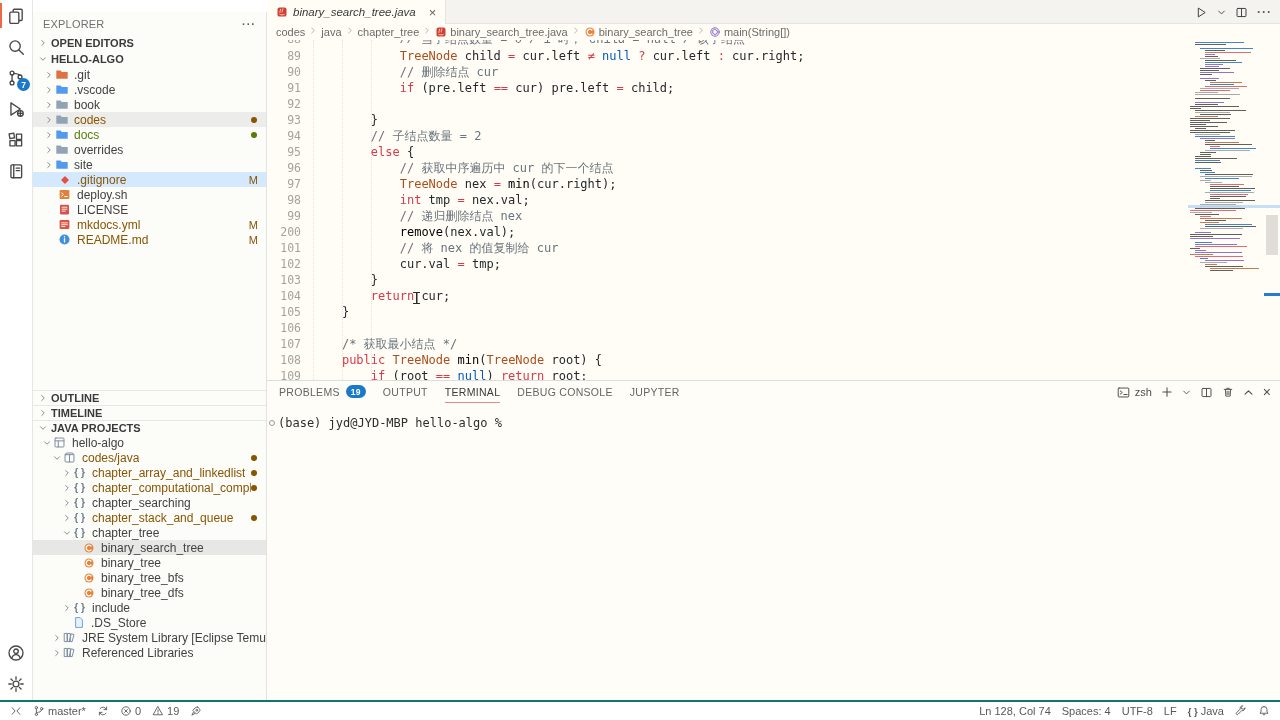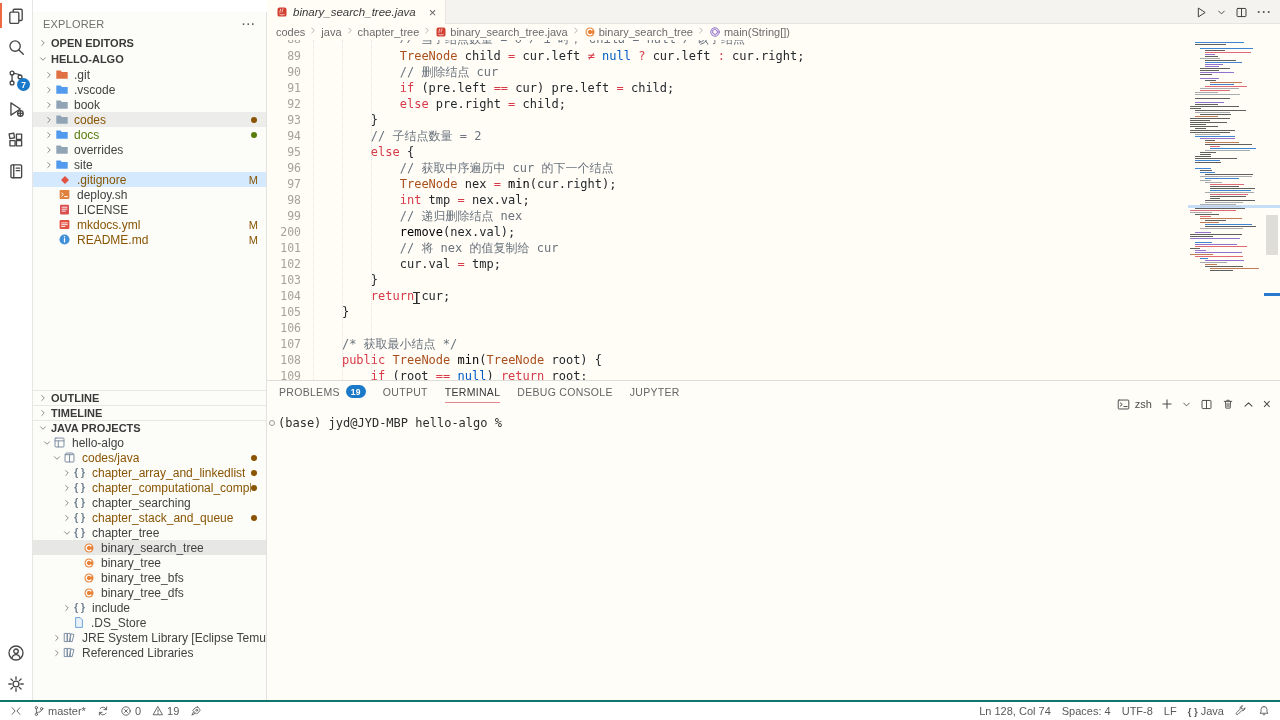--- a/index.html
+++ b/index.html
@@ -66,21 +66,21 @@
   .ruler .cursorline{position:absolute;left:0;top:253px;width:16px;height:3px;background:#2a7ad0}
 
   
   .panel{position:absolute;left:0;right:0;top:380px;bottom:0;background:#fffdf8;border-top:1px solid #ddddd9}
   .panel-header{height:22px;display:flex;align-items:center;padding:0 12px;position:relative}
   .ptabs{display:flex;align-items:center;height:22px}
   .ptab{font-size:10.5px;color:#656565;margin-right:17px;display:flex;align-items:center;gap:6px;height:22px;
     border-bottom:1px solid transparent;letter-spacing:.3px}
   .ptab.active{color:#3a3a3a;border-bottom-color:#e5878f}
   .pbadge{background:#1a79c8;color:#fff;border-radius:8px;font-size:8.5px;padding:1.5px 5px;font-weight:700}
-  .panel-actions{position:absolute;right:9px;top:12px;height:22px;display:flex;align-items:center;gap:9px;color:#4d4d4d;font-size:11px}
+  .panel-actions{position:absolute;right:9px;top:0;height:22px;display:flex;align-items:center;gap:9px;color:#4d4d4d;font-size:11px}
   .panel-actions .shell-lbl{margin-left:-4px}
   .term-line{margin-top:13px;padding-left:11px;font-family:"DejaVu Sans Mono",monospace;font-size:12px;color:#2e2e2e;position:relative}
   .term-dec{position:absolute;left:2px;top:4px;width:6px;height:6px;border:1px solid #9b9b9b;border-radius:50%}
 
   
   .statusbar{position:absolute;left:0;right:0;bottom:0;height:20px;background:#fff;border-top:2px solid #0f766e;
     display:flex;align-items:center;justify-content:space-between;font-size:11px;color:#595959;padding:0 10px}
   .sb-group{display:flex;align-items:center;gap:11px}
   .sb-item{display:flex;align-items:center;gap:3px;white-space:nowrap}
   .sb-item svg{display:block}
@@ -631,21 +631,21 @@
 
     <div class="editor">
       <div class="guide" style="left:46px"></div>
       <div class="guide" style="left:75px"></div>
       <div class="guide" style="left:104px"></div>
       <div id="code-lines">
           <div class="code-line" style="top: -8px; font-family: Liberation Mono, monospace;"><span class="ln">88</span><span class="ct"><span class="tk-d">            </span><span class="tk-c">// 当子结点数量 = 0 / 1 时， child = null / 该子结点</span></span></div>
           <div class="code-line" style="top: 8px;"><span class="ln">89</span><span class="ct"><span class="tk-d">            </span><span class="tk-t">TreeNode</span><span class="tk-d"> child </span><span class="tk-o">=</span><span class="tk-d"> cur.left </span><span class="tk-o">≠</span><span class="tk-d"> </span><span class="tk-n">null</span><span class="tk-d"> </span><span class="tk-o">?</span><span class="tk-d"> cur.left </span><span class="tk-o">:</span><span class="tk-d"> cur.right;</span></span></div>
           <div class="code-line" style="top: 24px;"><span class="ln">90</span><span class="ct"><span class="tk-d">            </span><span class="tk-c">// 删除结点 cur</span></span></div>
           <div class="code-line" style="top: 40px;"><span class="ln">91</span><span class="ct"><span class="tk-d">            </span><span class="tk-k">if</span><span class="tk-d"> (pre.left </span><span class="tk-o">==</span><span class="tk-d"> cur) pre.left </span><span class="tk-o">=</span><span class="tk-d"> child;</span></span></div>
-          <div class="code-line" style="top: 56px;"><span class="ln">92</span><span class="ct"><span class="tk-d">            </span><span class="tk-k">else</span><span class="tk-d"> pre.right </span><span class="tk-o">=</span><span class="tk-d"> child;</span></span></div>
+          <div class="code-line" style="top: 56px;"><span class="ln">92</span></div>
           <div class="code-line" style="top: 72px;"><span class="ln">93</span><span class="ct"><span class="tk-d">        }</span></span></div>
           <div class="code-line" style="top: 88px;"><span class="ln">94</span><span class="ct"><span class="tk-d">        </span><span class="tk-c">// 子结点数量 = 2</span></span></div>
           <div class="code-line" style="top: 104px;"><span class="ln">95</span><span class="ct"><span class="tk-d">        </span><span class="tk-k">else</span><span class="tk-d"> {</span></span></div>
           <div class="code-line" style="top: 120px;"><span class="ln">96</span><span class="ct"><span class="tk-d">            </span><span class="tk-c">// 获取中序遍历中 cur 的下一个结点</span></span></div>
           <div class="code-line" style="top: 136px;"><span class="ln">97</span><span class="ct"><span class="tk-d">            </span><span class="tk-t">TreeNode</span><span class="tk-d"> nex </span><span class="tk-o">=</span><span class="tk-d"> </span><span class="tk-f">min</span><span class="tk-d">(cur.right);</span></span></div>
           <div class="code-line" style="top: 152px;"><span class="ln">98</span><span class="ct"><span class="tk-d">            </span><span class="tk-k">int</span><span class="tk-d"> tmp </span><span class="tk-o">=</span><span class="tk-d"> nex.val;</span></span></div>
           <div class="code-line" style="top: 168px;"><span class="ln">99</span><span class="ct"><span class="tk-d">            </span><span class="tk-c">// 递归删除结点 nex</span></span></div>
           <div class="code-line" style="top: 184px;"><span class="ln">200</span><span class="ct"><span class="tk-d">            </span><span class="tk-f">remove</span><span class="tk-d">(nex.val);</span></span></div>
           <div class="code-line" style="top: 200px;"><span class="ln">101</span><span class="ct"><span class="tk-d">            </span><span class="tk-c">// 将 nex 的值复制给 cur</span></span></div>
           <div class="code-line" style="top: 216px;"><span class="ln">102</span><span class="ct"><span class="tk-d">            cur.val </span><span class="tk-o">=</span><span class="tk-d"> tmp;</span></span></div>

